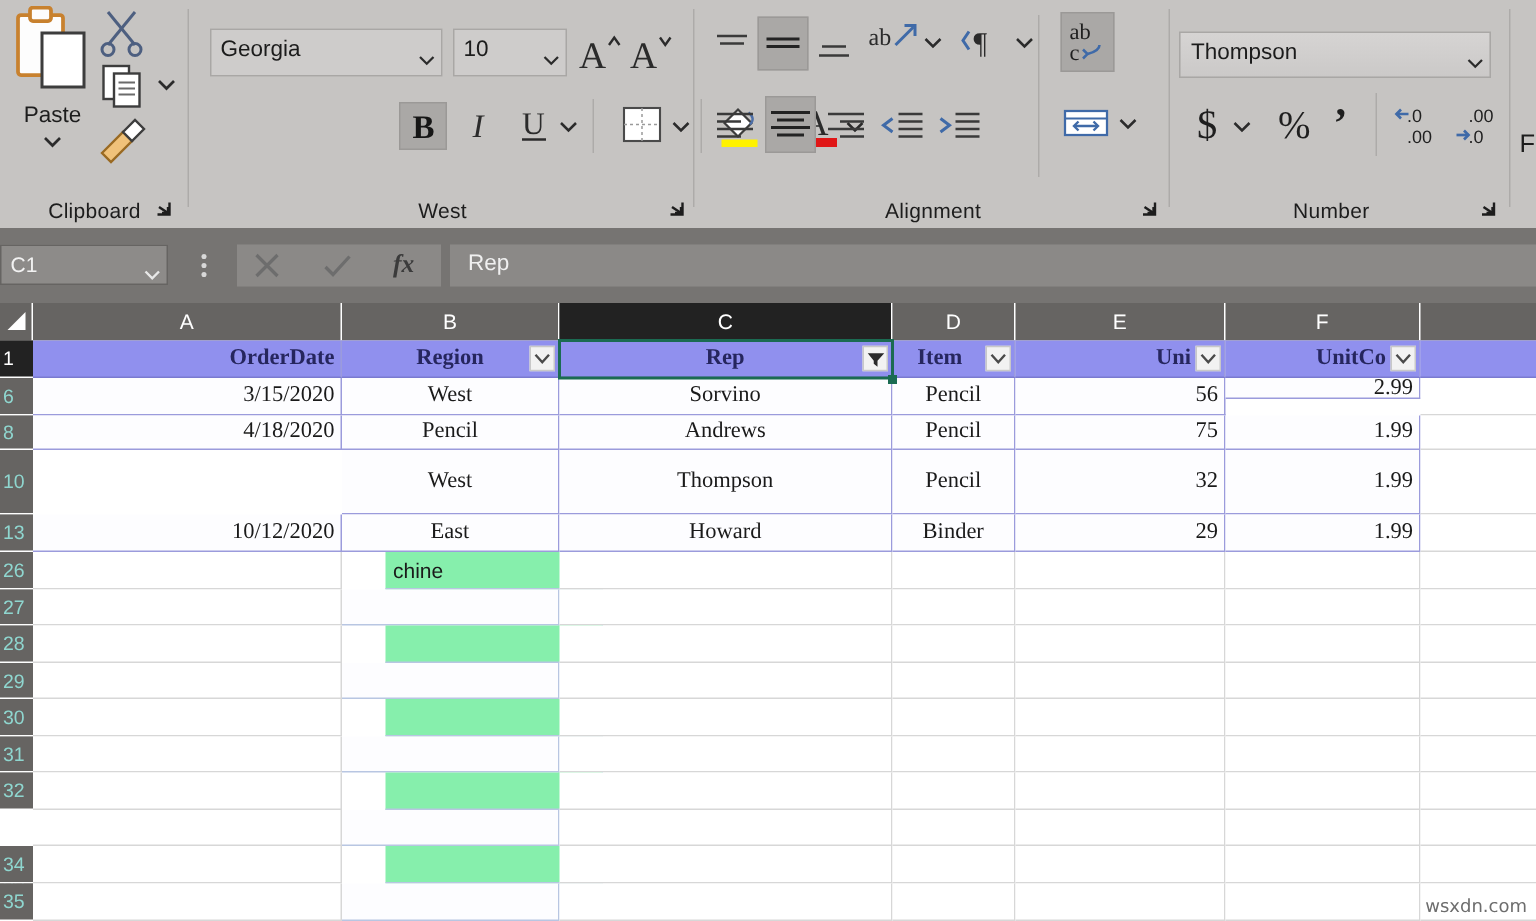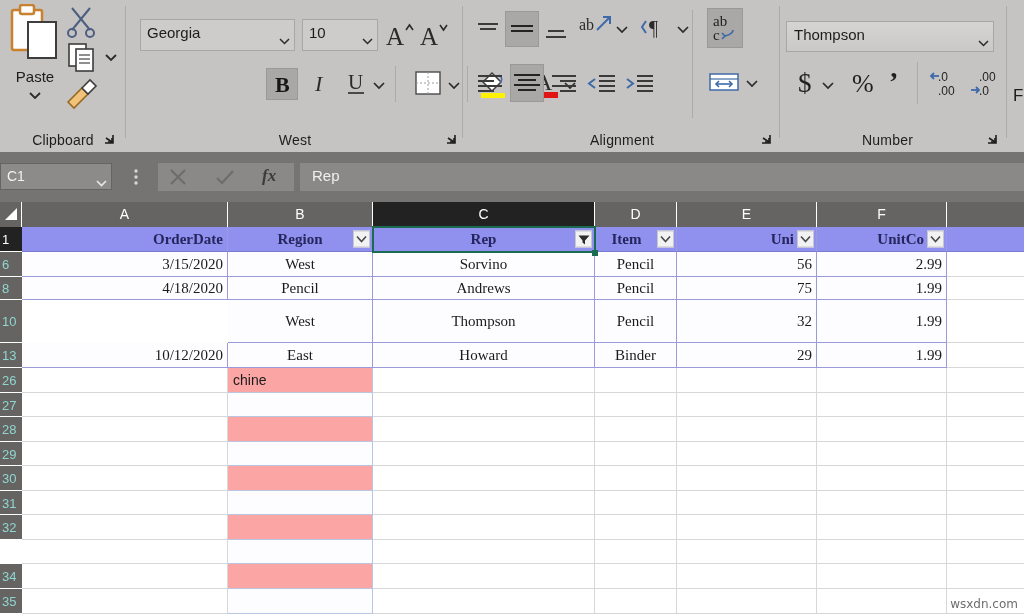--- a/index.html
+++ b/index.html
@@ -171,23 +171,24 @@
     background:#fdfdff;
     border-right:1px solid #9b9bdc;
     border-bottom:1px solid #9b9bdc;
   }
   .emptycell{
     background:#ffffff;
     border-right:1px solid #d7d7d7;
     border-bottom:1px solid #d7d7d7;
   }
   .tblband{
-    background:#fca5a5;
+    background:#86efac;
     border-right:1px solid #b8c6e2;
     border-bottom:1px solid #b8c6e2;
+    margin-left:29px;
   }
   .tblplain{
     background:#fdfdff;
     border-right:1px solid #b8c6e2;
     border-bottom:1px solid #b8c6e2;
   }
   .fbtn{
     position:absolute;right:2px;top:50%;transform:translateY(-50%);
     width:17px;height:17px;background:#f2f2f2;border:1px solid #c8c8c8;
     box-sizing:border-box;
@@ -706,21 +707,21 @@
       </div>
     <div class="cell datacell c" style="left:373px;top:50px;width:222px;height:25px;">
         <span class="ctext">Sorvino</span>
       </div>
     <div class="cell datacell c" style="left:595px;top:50px;width:82px;height:25px;">
         <span class="ctext">Pencil</span>
       </div>
     <div class="cell datacell r" style="left:677px;top:50px;width:140px;height:25px;">
         <span class="ctext">56</span>
       </div>
-    <div class="cell datacell r" style="left:817px;top:50px;width:130px;height:25px;">
+    <div class="cell datacell r" style="left:817px;top:50px;width:130px;height:14px;">
         <span class="ctext">2.99</span>
       </div>
     <div class="cell emptycell" style="left:947px;top:50px;width:77px;height:25px;border-right:none;"></div>
 
     <div class="cell datacell r" style="left:22px;top:75px;width:206px;height:23px;">
         <span class="ctext">4/18/2020</span>
       </div>
     <div class="cell datacell c" style="left:228px;top:75px;width:145px;height:23px;">
         <span class="ctext">Pencil</span>
       </div>

